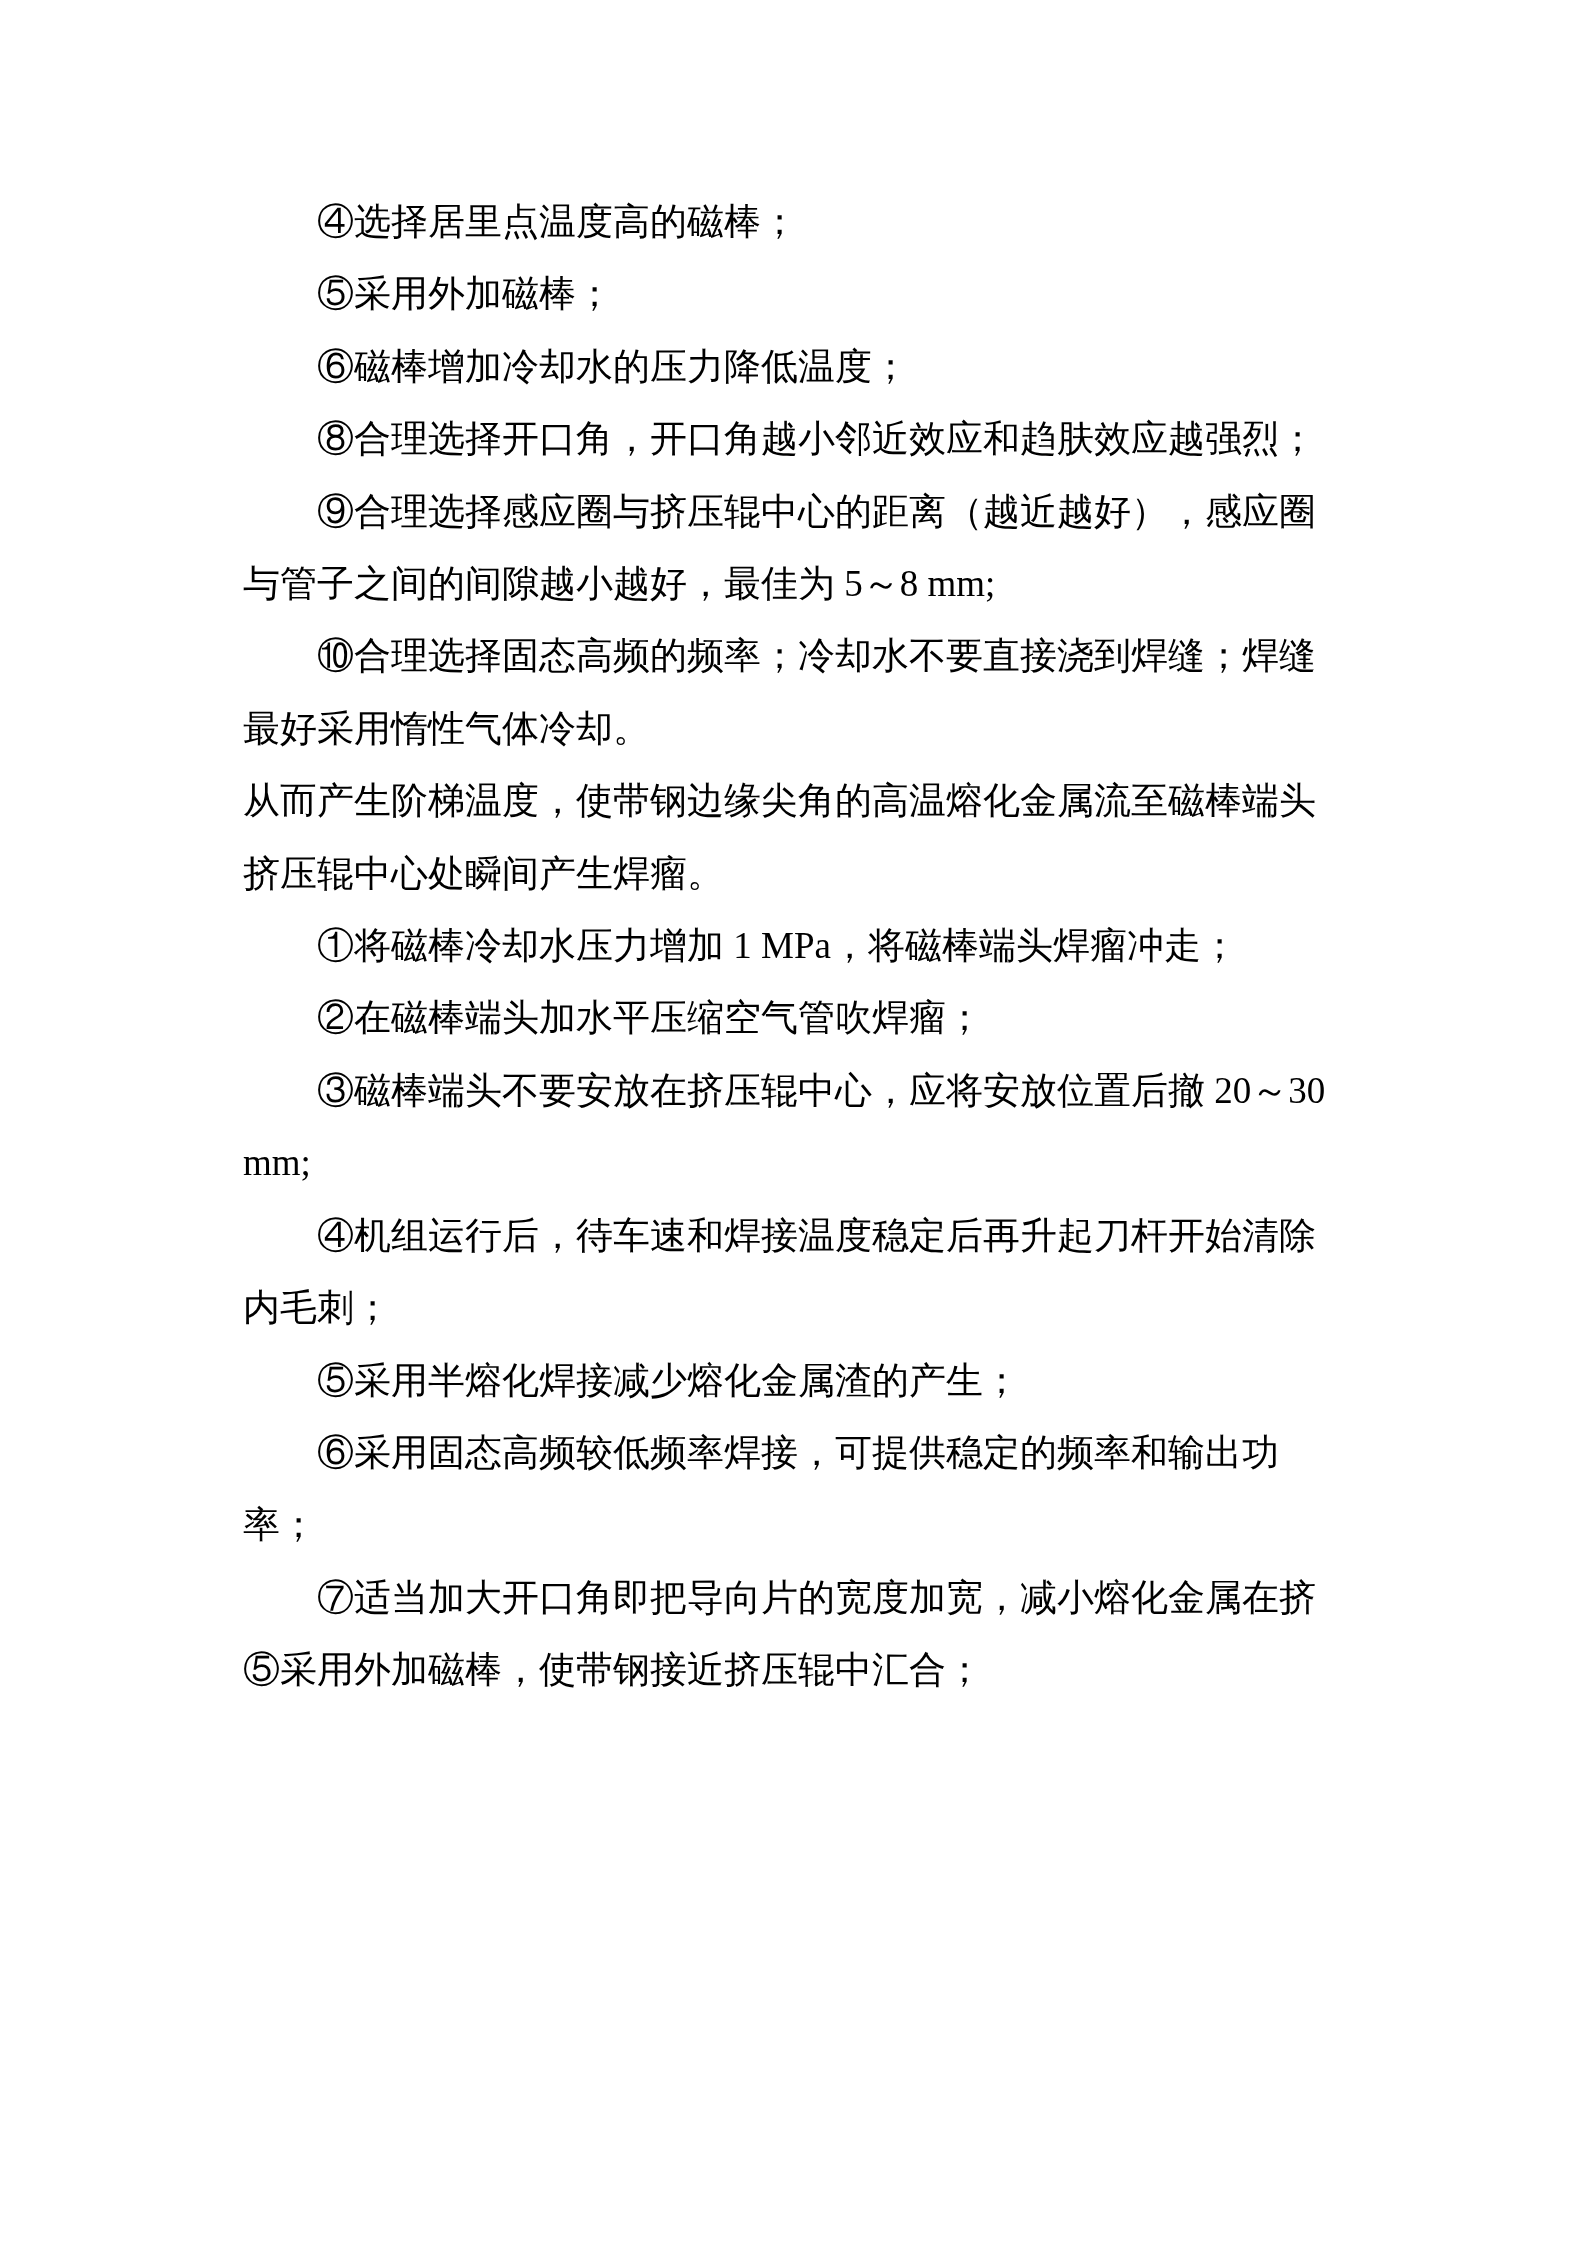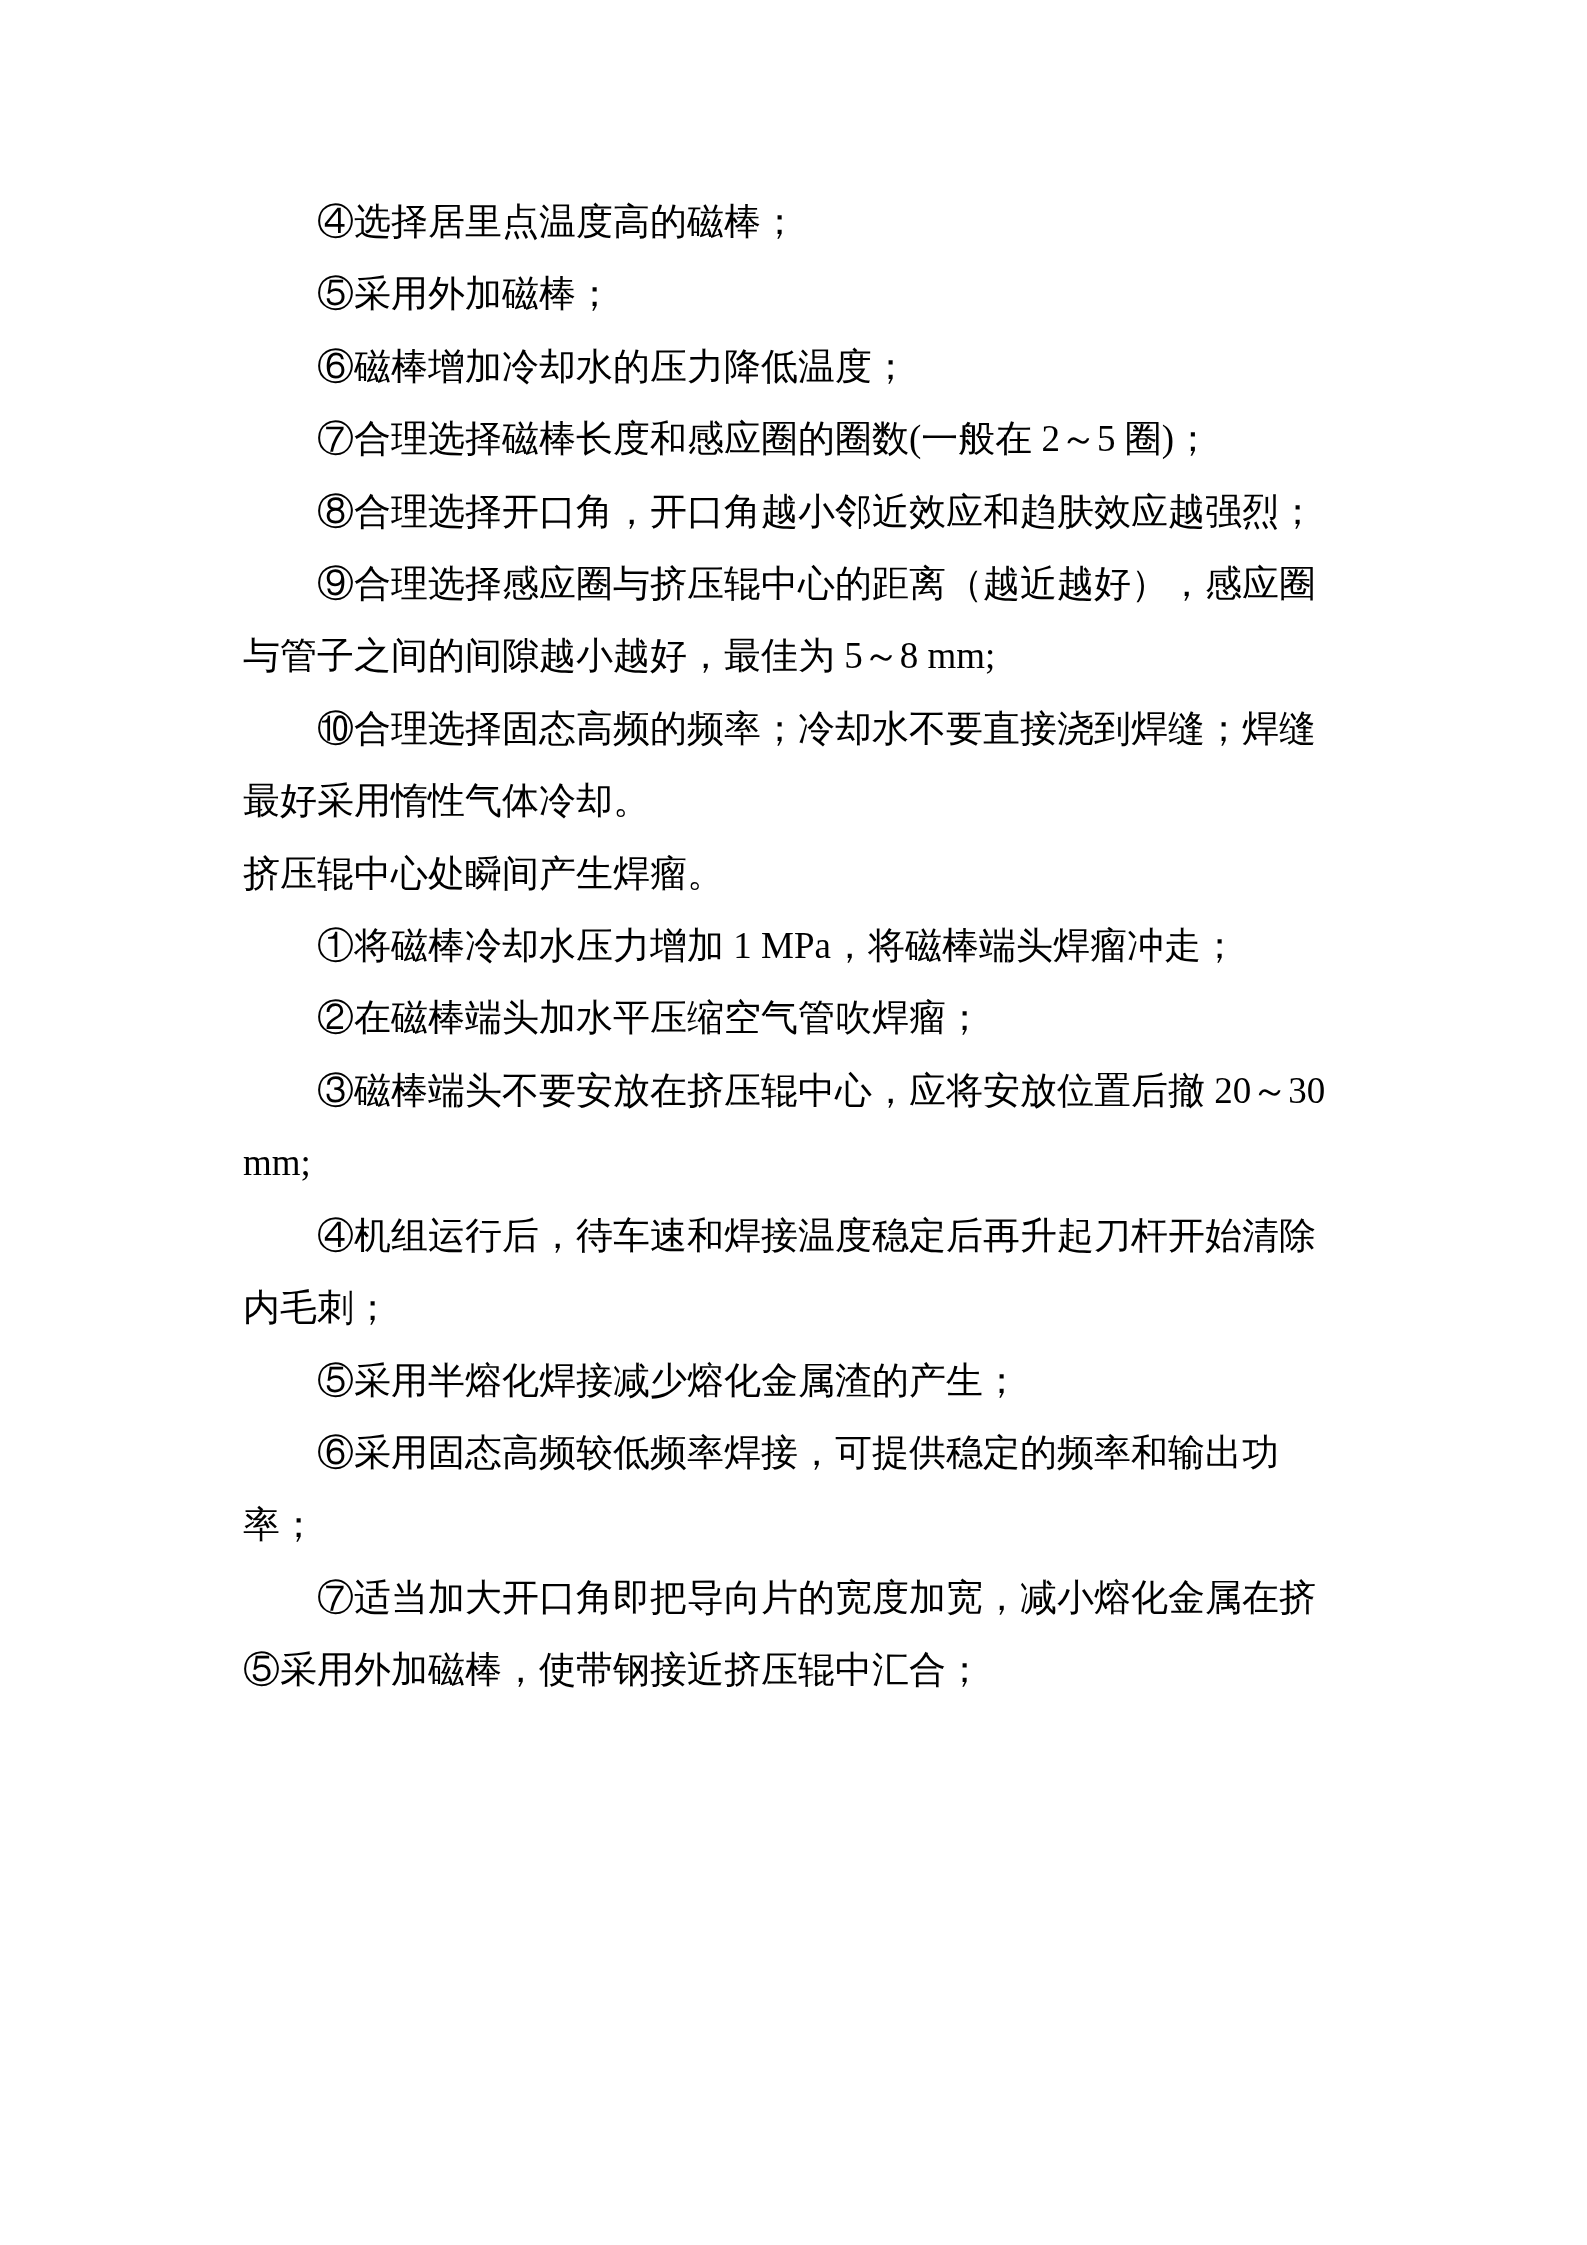--- a/index.html
+++ b/index.html
@@ -33,26 +33,26 @@
   }
 </style>
 </head>
 <body>
 
 <div class="page">
   <div class="text-block">
     <div class="line indent">④选择居里点温度高的磁棒；</div>
     <div class="line indent">⑤采用外加磁棒；</div>
     <div class="line indent">⑥磁棒增加冷却水的压力降低温度；</div>
-    <div class="line indent">⑦合理选择磁棒长度和感应圈的圈数(一般在 2～5 圈)；</div>
     <div class="line indent">⑧合理选择开口角，开口角越小邻近效应和趋肤效应越强烈；</div>
     <div class="line indent">⑨合理选择感应圈与挤压辊中心的距离（越近越好），感应圈</div>
     <div class="line">与管子之间的间隙越小越好，最佳为 5～8 mm;</div>
     <div class="line indent">⑩合理选择固态高频的频率；冷却水不要直接浇到焊缝；焊缝</div>
     <div class="line">最好采用惰性气体冷却。</div>
+    <div class="line">从而产生阶梯温度，使带钢边缘尖角的高温熔化金属流至磁棒端头</div>
     <div class="line">挤压辊中心处瞬间产生焊瘤。</div>
     <div class="line indent">①将磁棒冷却水压力增加 1 MPa，将磁棒端头焊瘤冲走；</div>
     <div class="line indent">②在磁棒端头加水平压缩空气管吹焊瘤；</div>
     <div class="line indent">③磁棒端头不要安放在挤压辊中心，应将安放位置后撤 20～30</div>
     <div class="line">mm;</div>
     <div class="line indent">④机组运行后，待车速和焊接温度稳定后再升起刀杆开始清除</div>
     <div class="line">内毛刺；</div>
     <div class="line indent">⑤采用半熔化焊接减少熔化金属渣的产生；</div>
     <div class="line indent">⑥采用固态高频较低频率焊接，可提供稳定的频率和输出功</div>
     <div class="line">率；</div>

